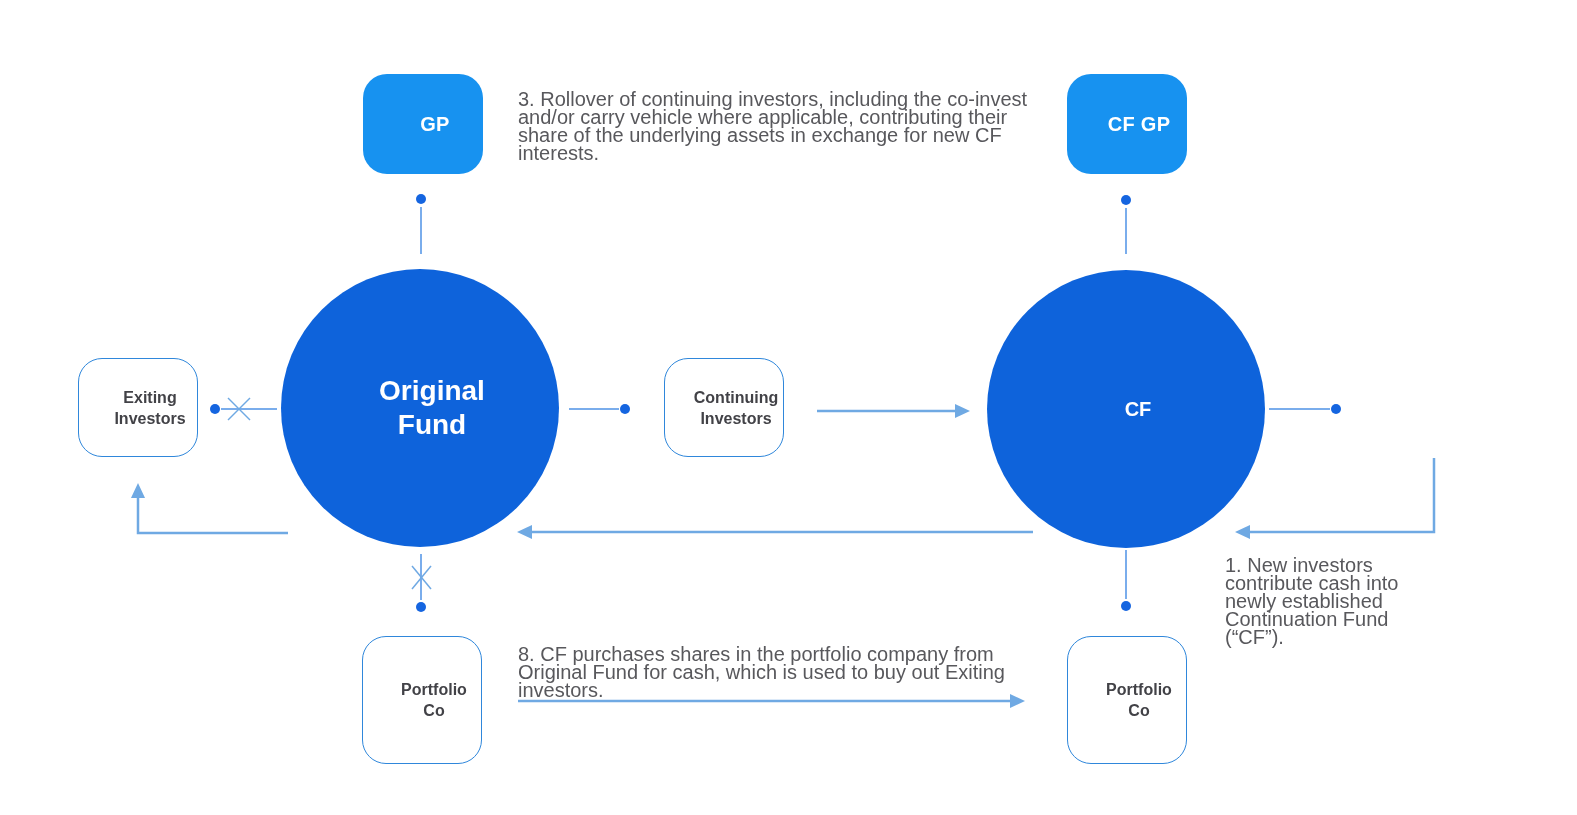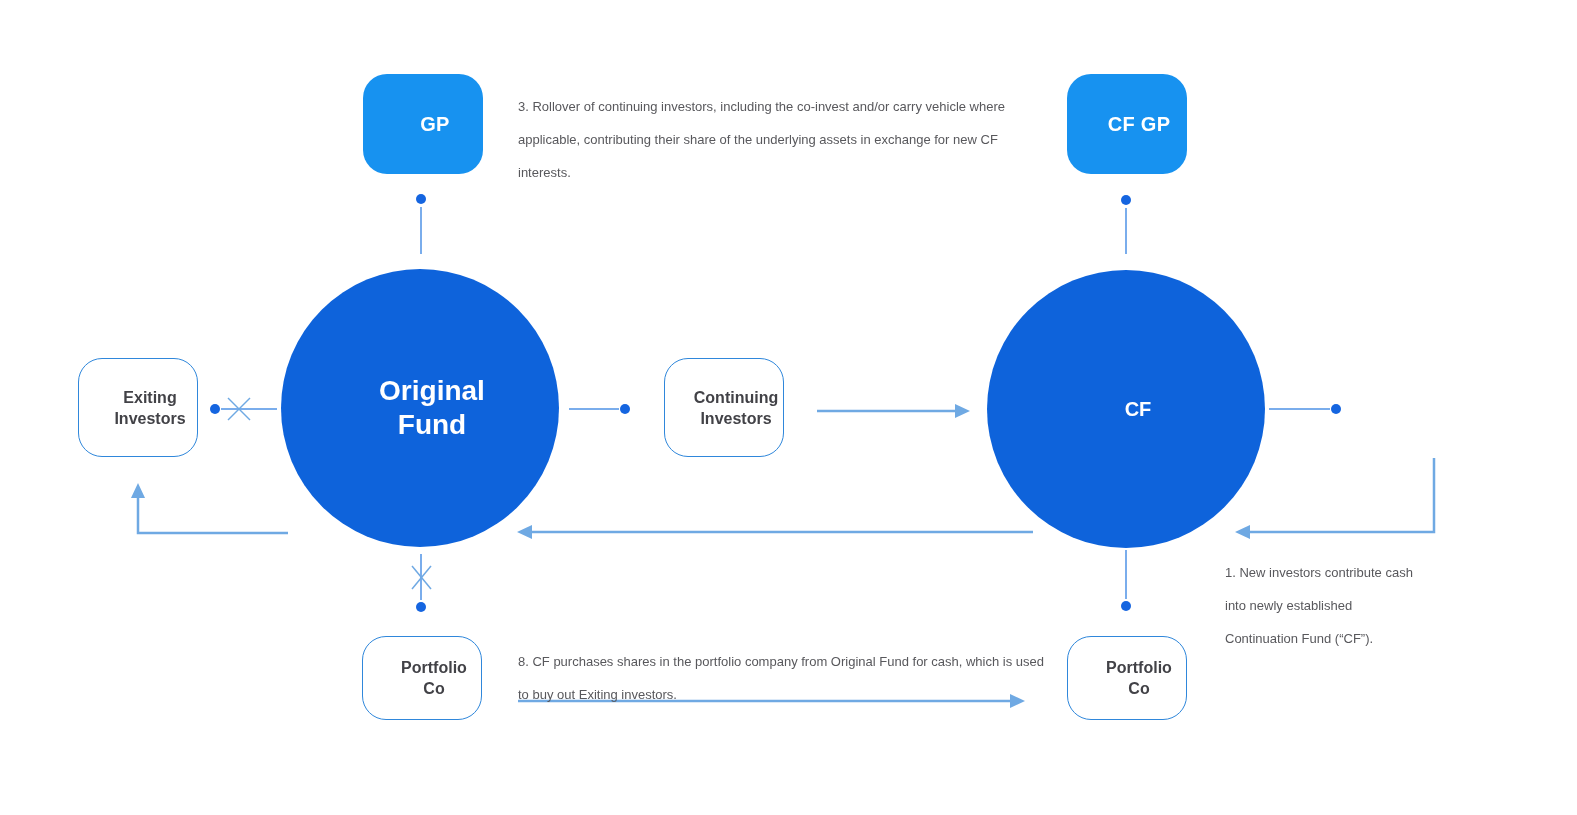--- a/index.html
+++ b/index.html
@@ -17,36 +17,36 @@
     position:relative;width:1577px;height:815px;background:#ffffff;overflow:hidden;
     font-family:"Liberation Sans","DejaVu Sans",sans-serif;
   }
   .overlay{position:absolute;left:0;top:0;width:1577px;height:815px;}
   .node{
     position:absolute;display:flex;align-items:center;justify-content:center;
     text-align:center;box-sizing:border-box;padding-left:24px;
   }
   .node span{white-space:pre-line;}
   .rbox{
-    width:120px;height:84px;border-radius:24px;background:#ffffff;
+    width:120px;height:128px;border-radius:24px;background:#ffffff;
     border:1.5px solid var(--node-border);
     font-size:16px;font-weight:bold;color:var(--node-text);line-height:21px;
   }
   .bluebox{
     width:120px;height:100px;border-radius:24px;background:var(--gp-box-fill);
     color:#ffffff;font-size:20px;font-weight:bold;letter-spacing:.3px;
   }
   .circle{
     width:278px;height:278px;border-radius:50%;background:var(--circle-fill);
     color:#ffffff;font-weight:bold;
   }
   .circle.of{font-size:28px;line-height:34px;}
   .circle.cf{font-size:20px;}
   .annotation{
-    position:absolute;color:var(--annotation-text);font-size:13px;line-height:33px;
+    position:absolute;color:var(--annotation-text);font-size:20px;line-height:18px;
   }
   svg line,svg polyline{fill:none;}
 </style>
 </head>
 <body>
 
 <div class="canvas">
 
   <svg class="overlay" width="1577" height="815" viewBox="0 0 1577 815">
 

